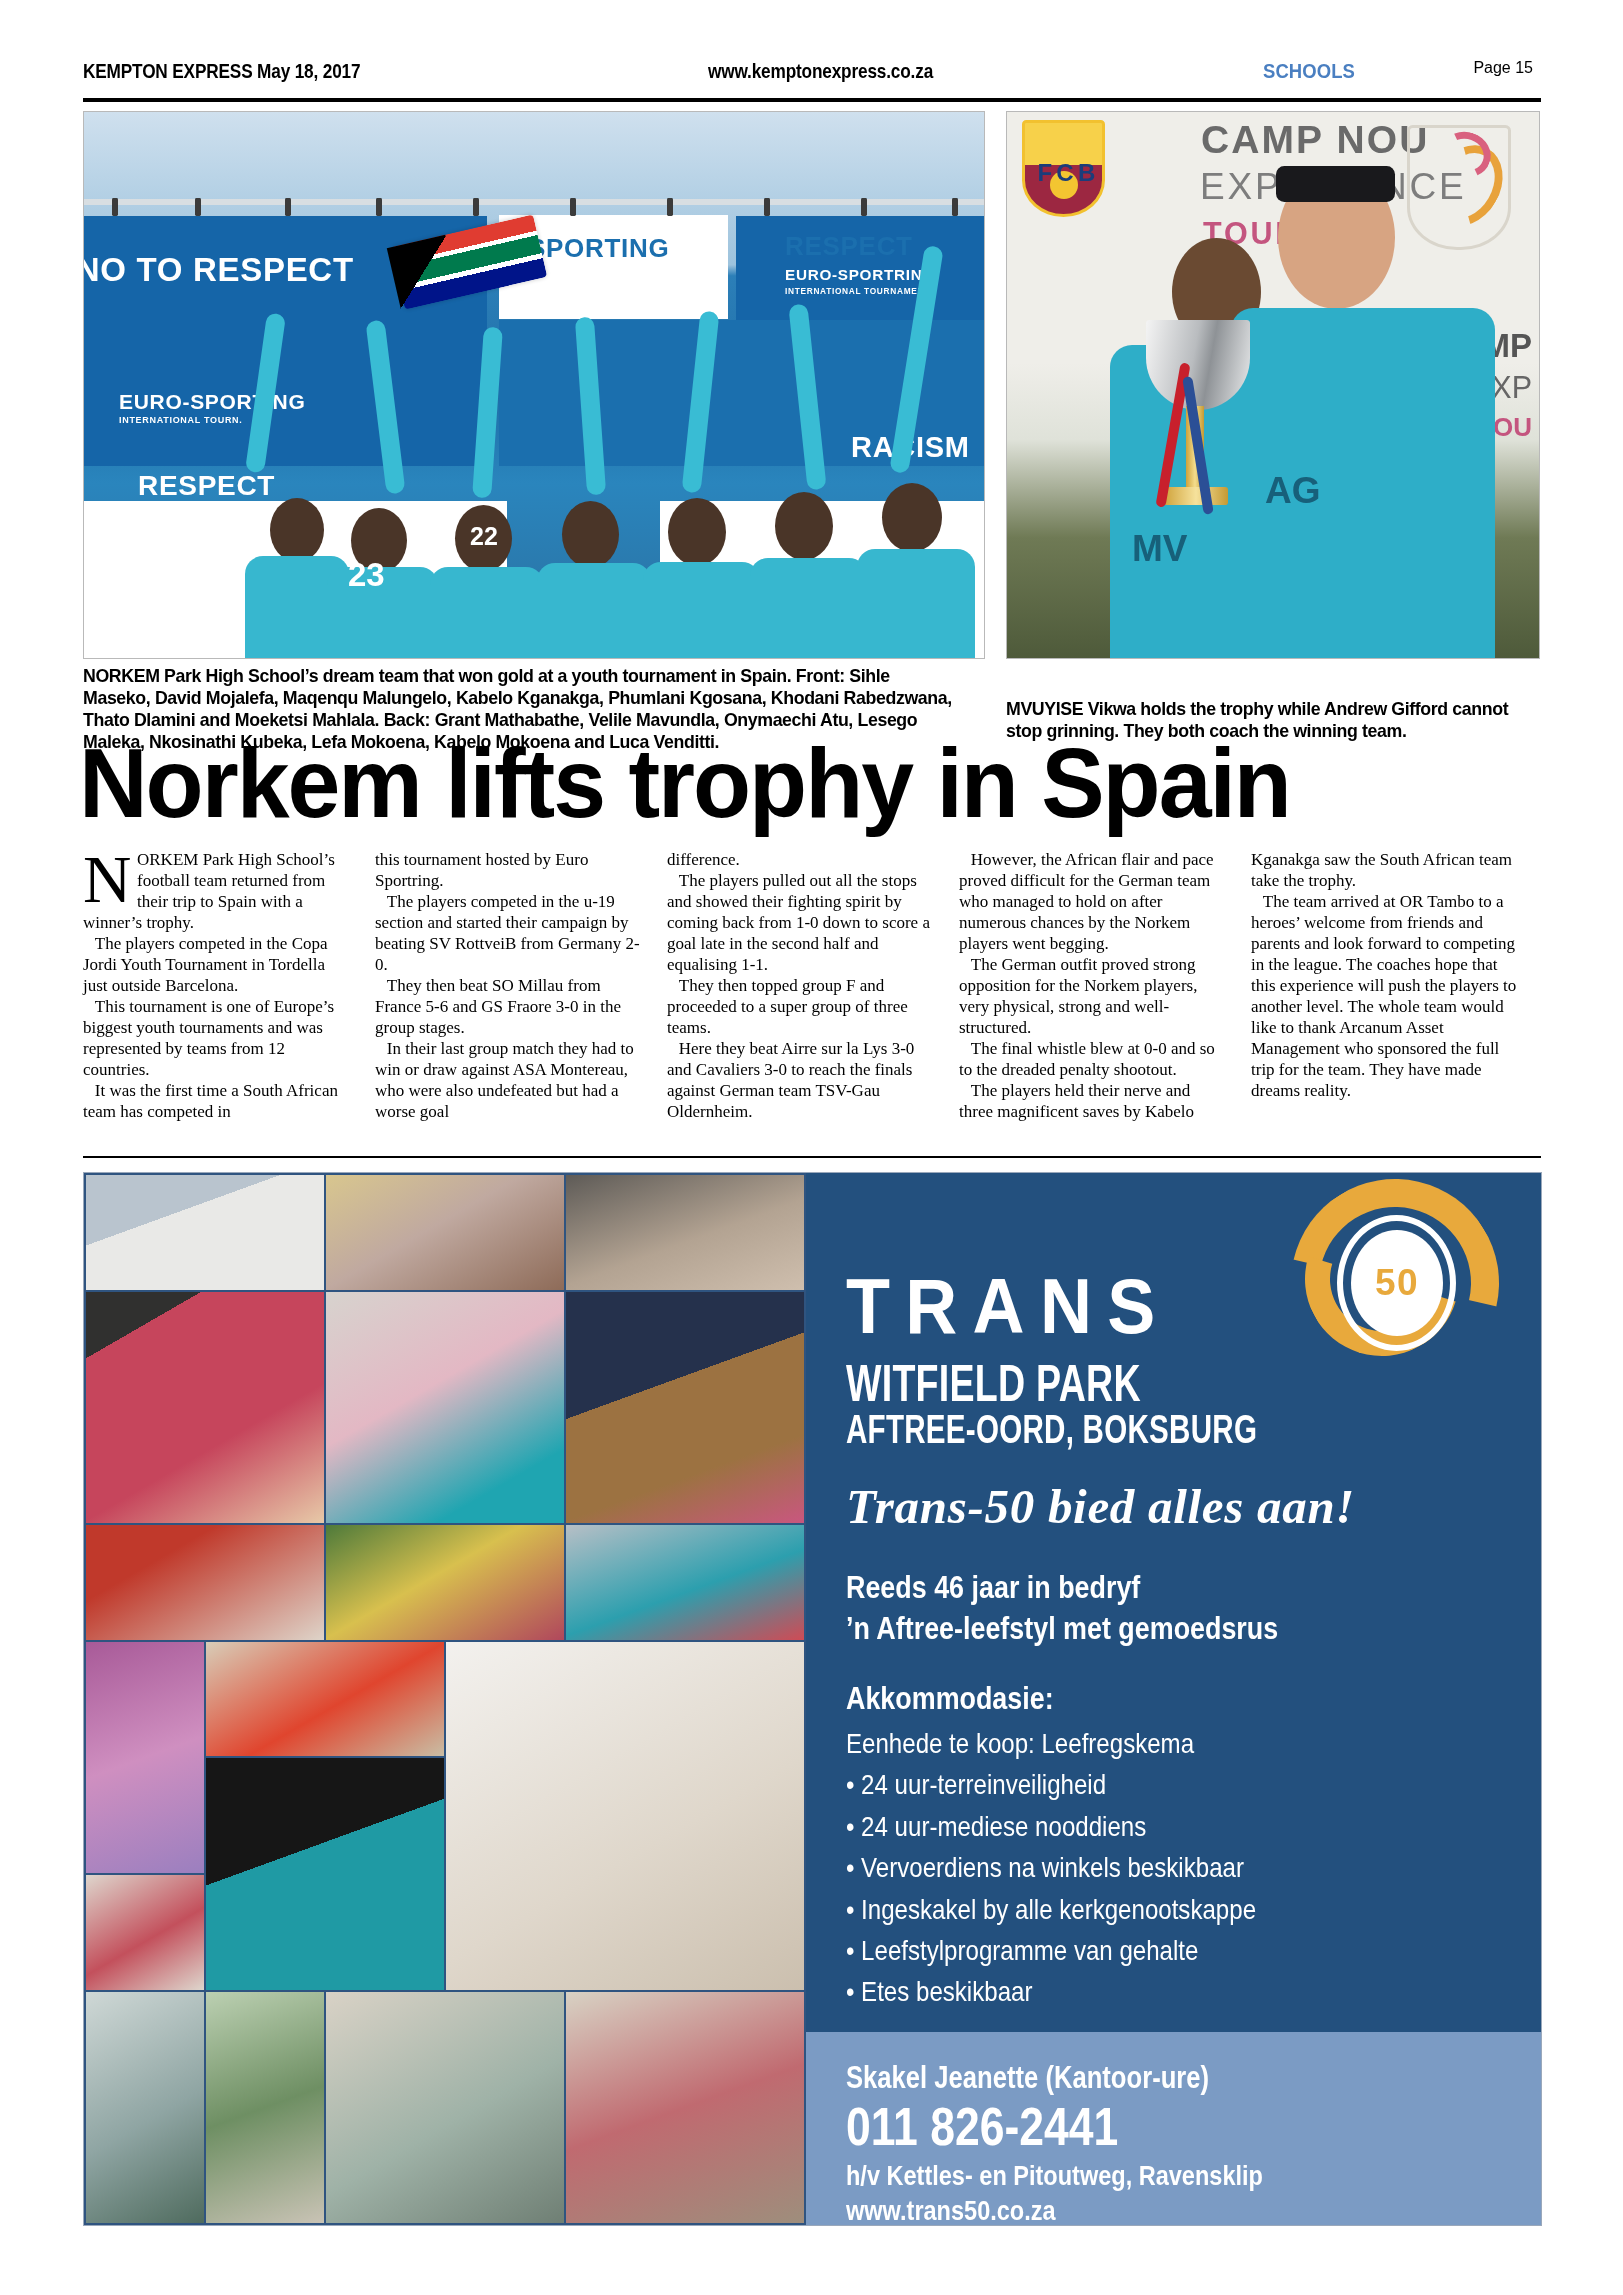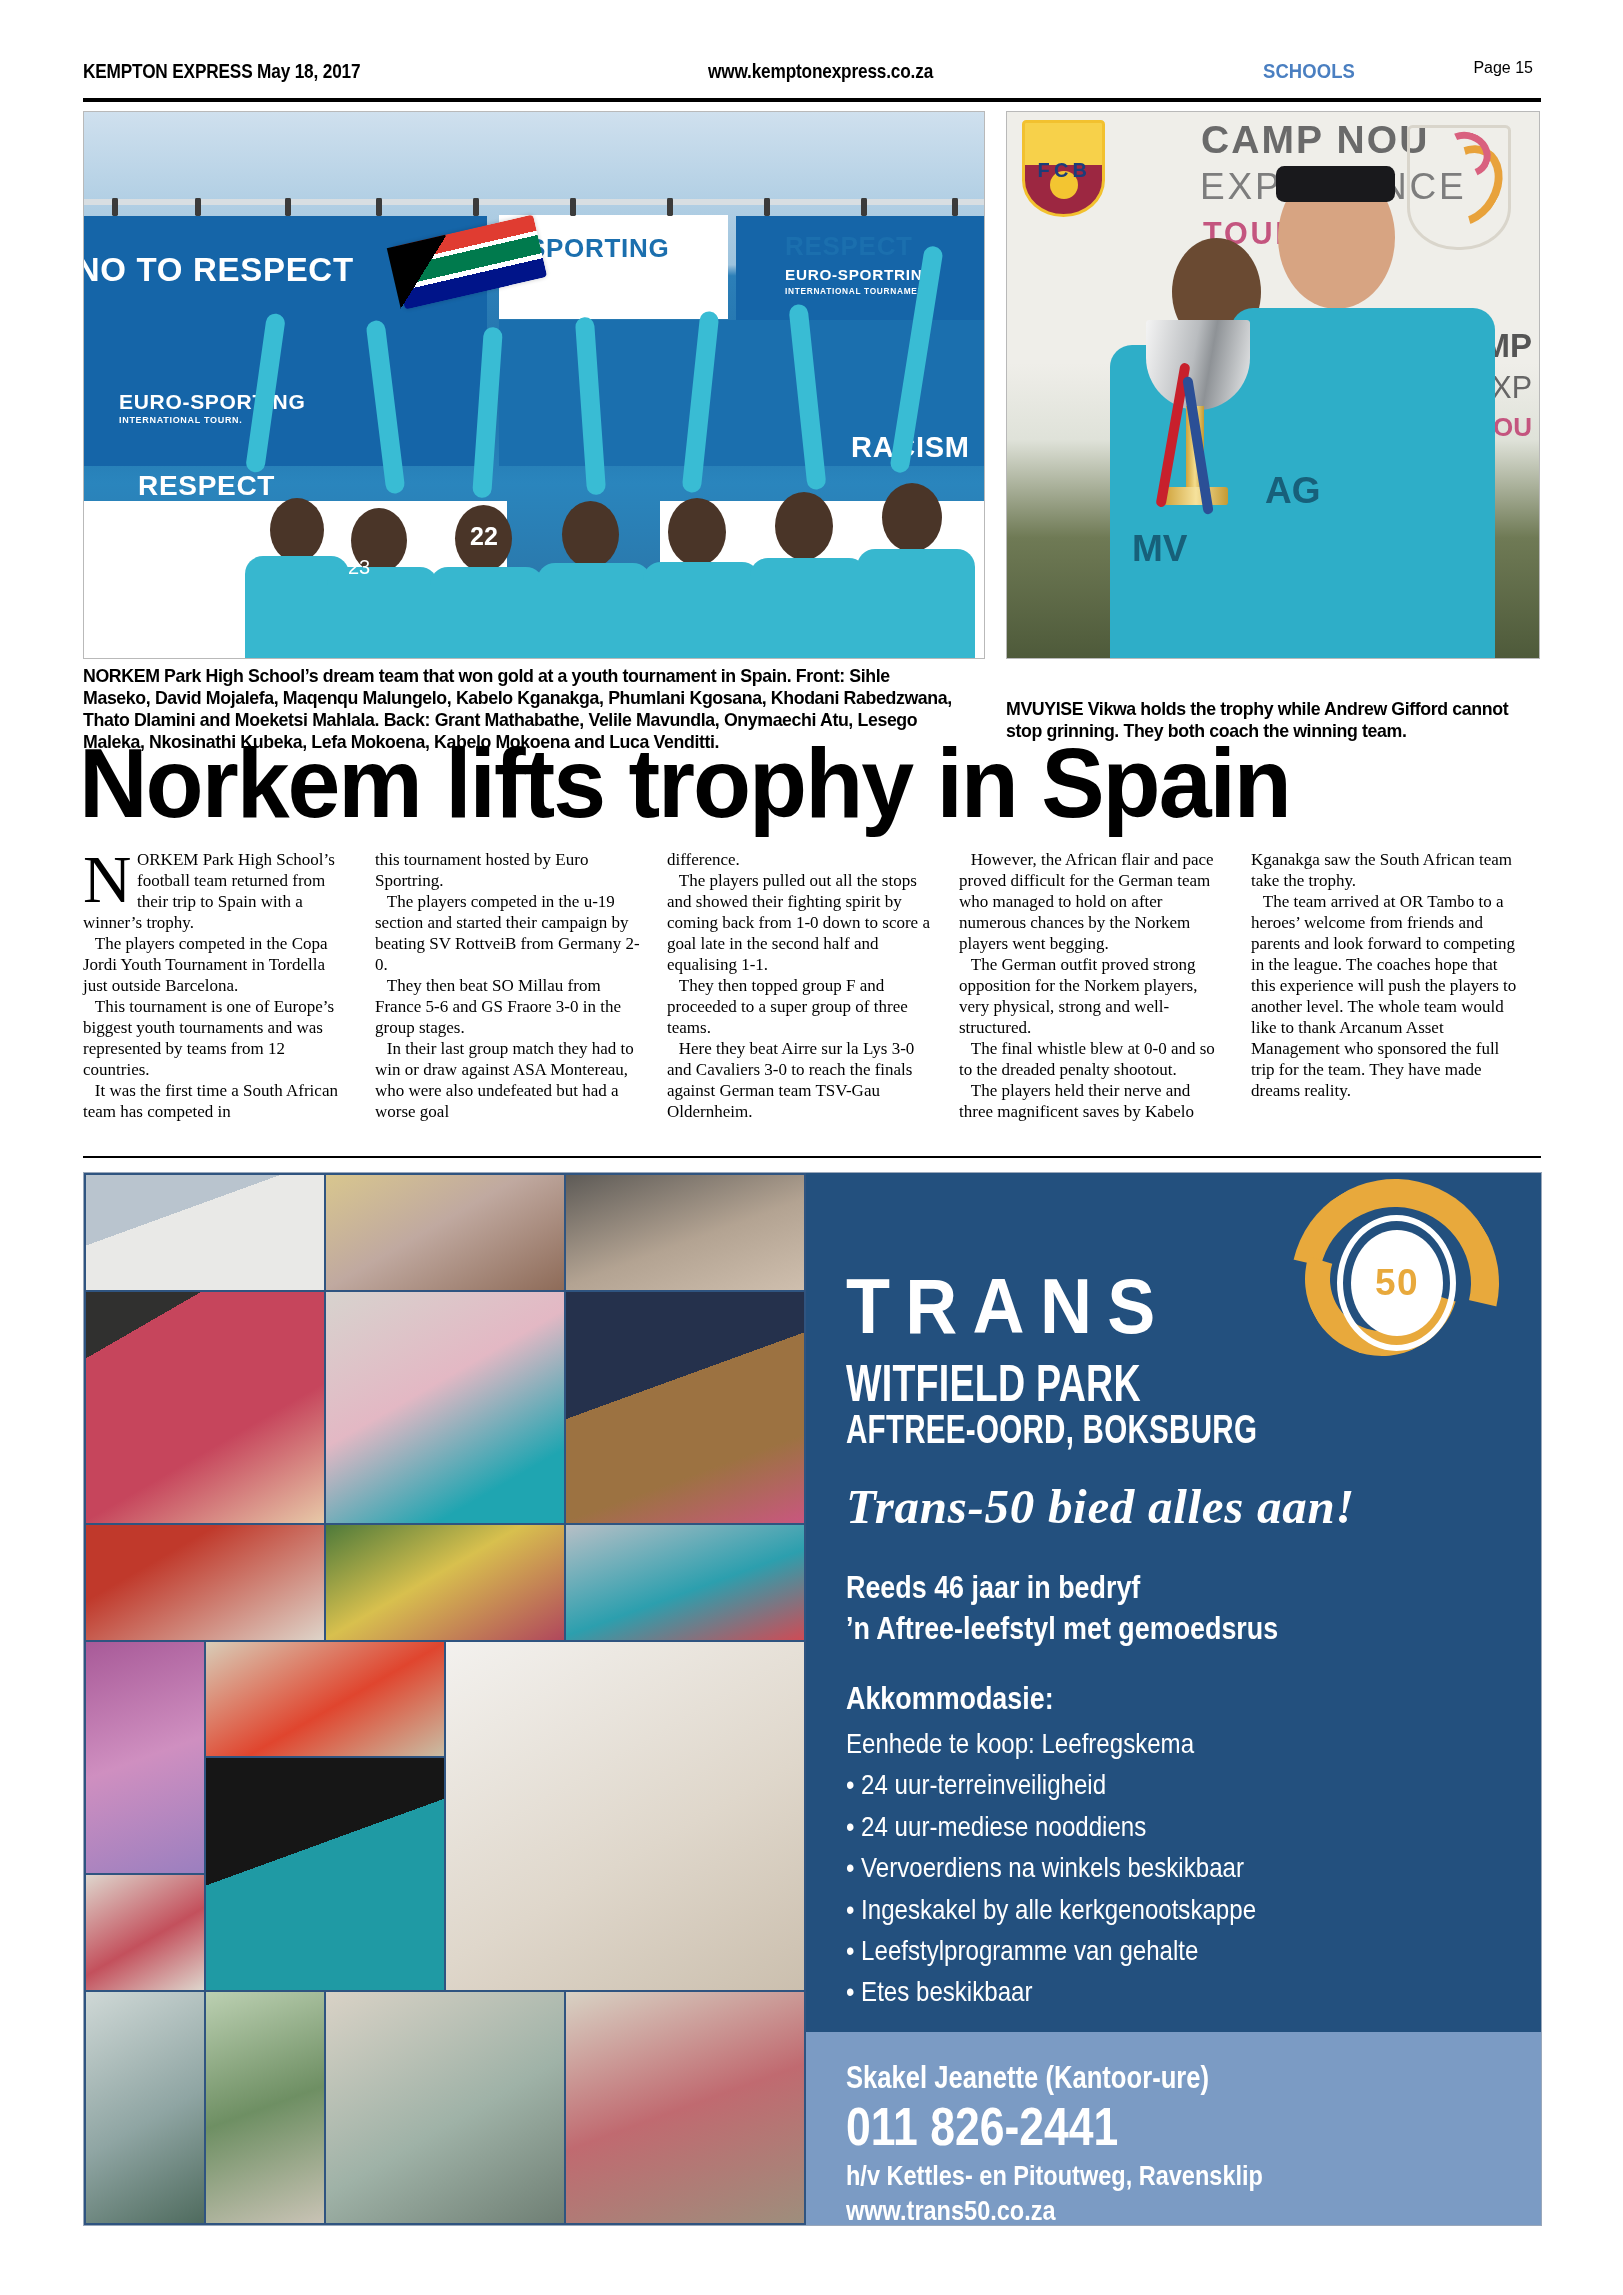--- a/index.html
+++ b/index.html
@@ -342,26 +342,26 @@
 
   <div class="arm" style="left:714px; top:192px; width:19.4px; height:186px; transform:rotate(-6deg);"></div>
   <div class="head" style="left:691px; top:380px; width:58px; height:68px;"></div>
   <div class="player" style="left:666px; top:446px; width:117px; height:189px;"></div>
 
   <div class="arm" style="left:823px; top:133px; width:19.4px; height:229px; transform:rotate(9deg);"></div>
   <div class="head" style="left:798px; top:371px; width:60px; height:69px;"></div>
   <div class="player" style="left:773px; top:437px; width:118px; height:196px;"></div>
 
   <span style="position:absolute; left:386px; top:410px; color:#ffffff; font-weight:700; font-size:25px;">22</span>
-  <span style="position:absolute; left:264px; top:444px; color:#ffffff; font-weight:400; font-size:20px;">23</span>
+  <span style="position:absolute; left:264px; top:444px; color:#ffffff; font-weight:700; font-size:33px;">23</span>
 </div>
 
 <div class="photo photo-coach">
   <div class="fcb-crest"></div>
-  <span style="position:absolute; left:30.5px; top:47px; color:#1b3d7a; font-weight:700; font-size:20px; letter-spacing:4.2px;text-align:center;">FCB</span>
+  <span style="position:absolute; left:30.5px; top:47px; color:#1b3d7a; font-weight:700; font-size:24px; letter-spacing:4.2px;text-align:center;">FCB</span>
   <div class="campnou">CAMP NOU</div>
   <div class="campnou2">EXPERIENCE</div>
   <div class="campnou3">TOUR</div>
   <div class="swirl-logo"></div>
   <span style="position:absolute; right:7px; top:215px; color:#555; font-weight:700; font-size:33px;">CAMP</span>
   <span style="position:absolute; right:7px; top:258px; color:#666; font-size:30.5px;">EXP</span>
   <span style="position:absolute; right:7px; top:300px; color:#c4557f; font-weight:700; font-size:26px;">TOU</span>
 
   <div class="coach-head" style="left:165px; top:126px; width:89px; height:108px; background:#6a4a32;"></div>
   <div class="coach-body" style="left:103px; top:233px; width:208px; height:319px;"></div>

